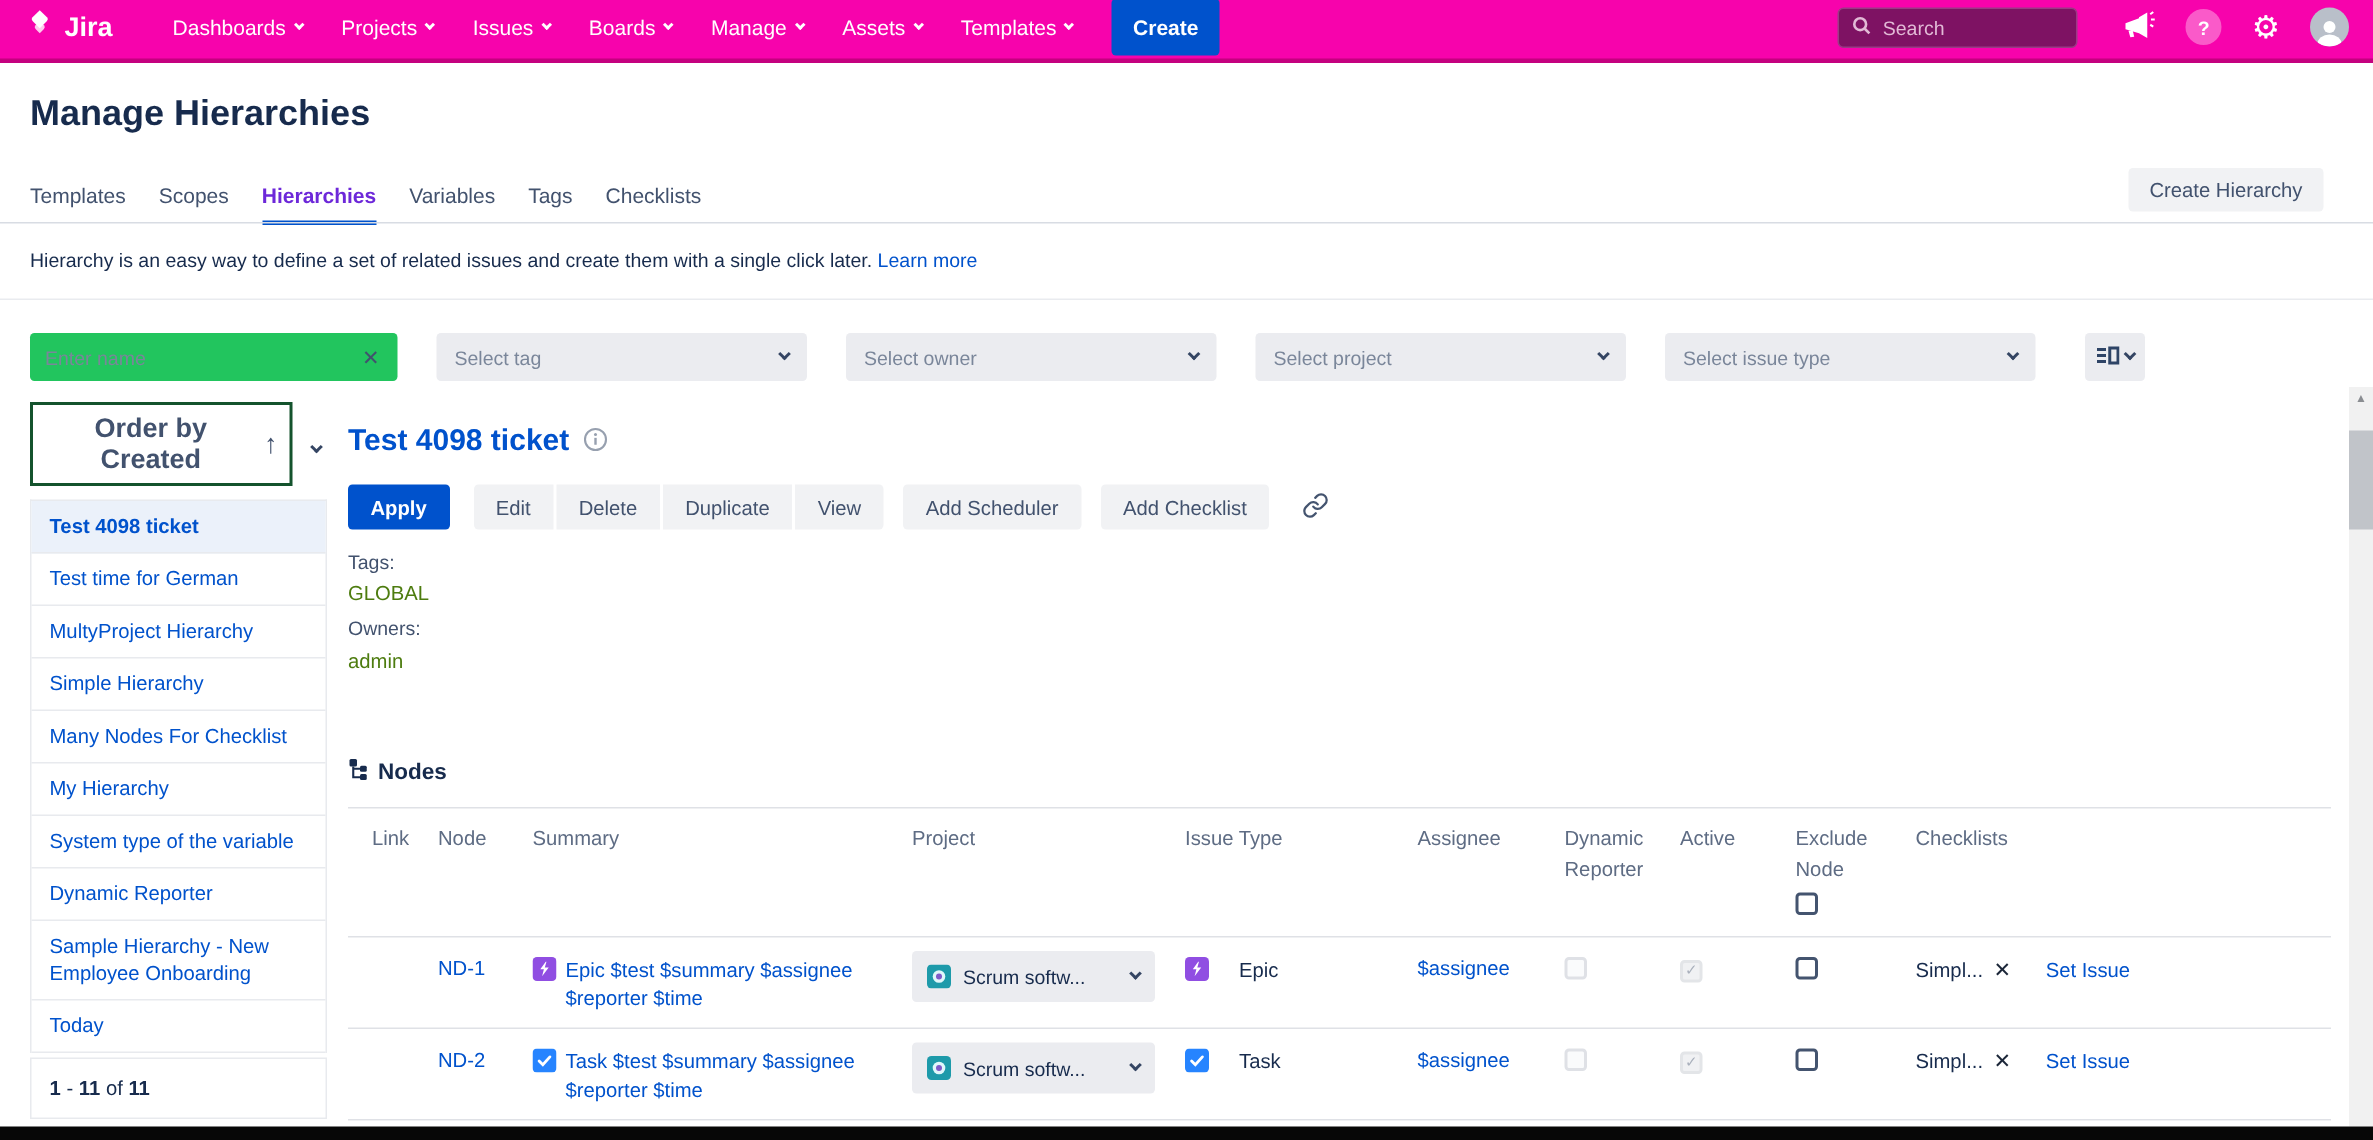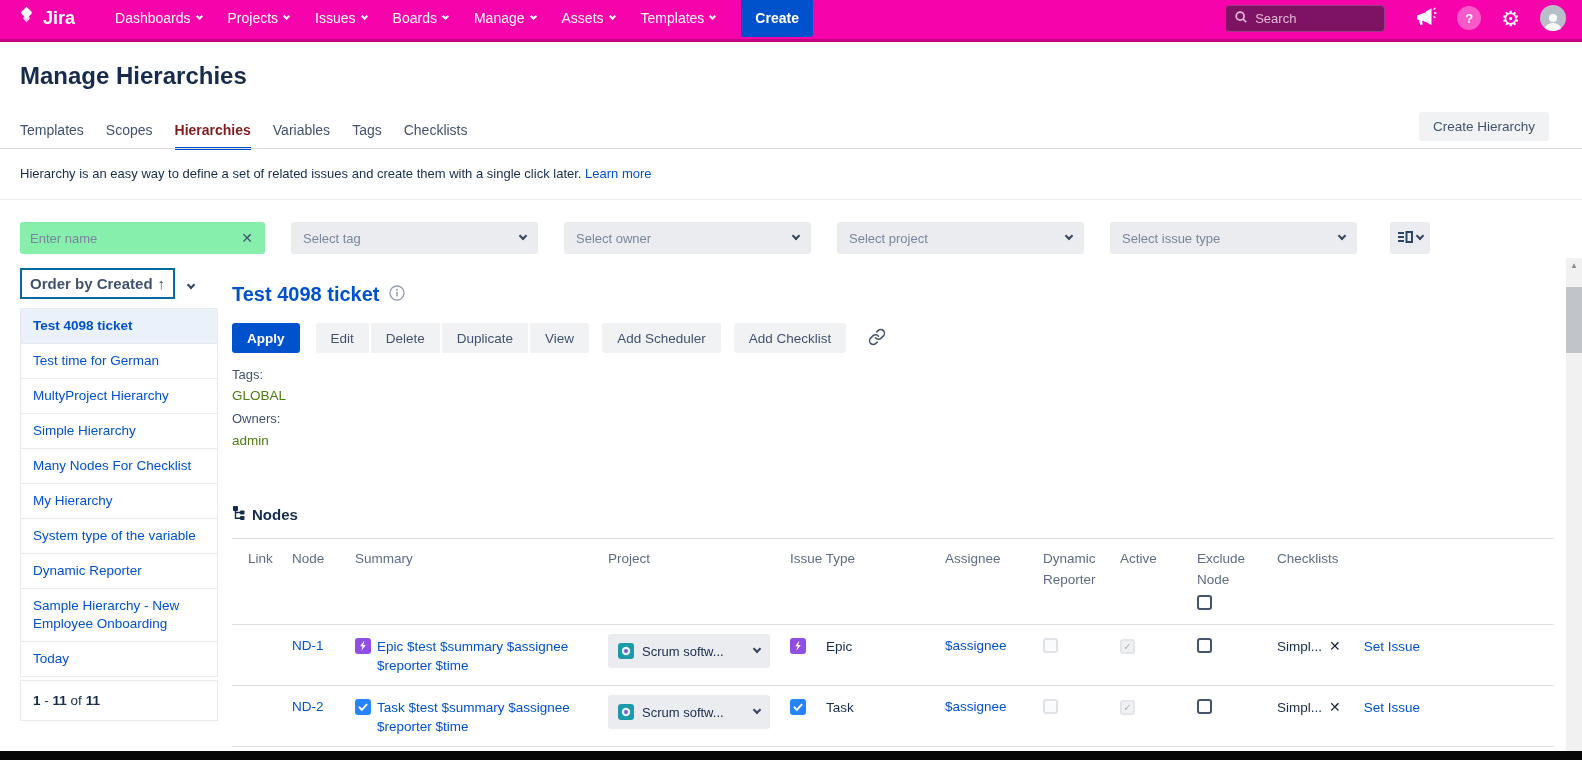--- a/index.html
+++ b/index.html
@@ -30,43 +30,43 @@
                display:flex; align-items:center; justify-content:center; font-weight:700; font-size:13px; cursor:pointer;}
   .gear{ color:#fff; font-size:21px; line-height:1; cursor:pointer; }
   .avatar{ width:26px; height:26px; border-radius:50%; background:#B9BFC9; overflow:hidden; display:flex; align-items:flex-end; justify-content:center; cursor:pointer;}
 
   
   .page-title{ position:absolute; left:20px; top:62px; font-size:24px; font-weight:700; color:#172B4D; }
   .btn-create-hier{ position:absolute; right:33px; top:112px; background:#F1F2F4; color:#42526E; border:none;
                     border-radius:3px; padding:7px 14px; font-size:13.5px; cursor:pointer; font-family:inherit;}
   .tabs{ position:absolute; left:20px; top:122px; display:flex; gap:22px; }
   .tab{ font-size:14px; color:#42526E; padding-bottom:9px; cursor:pointer; border-bottom:3px solid transparent;}
-  .tab.active{ color:#7f1d1d; font-weight:700; border-bottom-color:#0052CC; }
+  .tab.active{ color:#6d28d9; font-weight:700; border-bottom-color:#0052CC; }
   .divider1{ position:absolute; left:0; top:148px; width:100%; height:1px; background:#D8DCE3; }
   .desc{ position:absolute; left:20px; top:166px; font-size:13px; color:#172B4D; }
   .desc a{ color:#0052CC; }
   .divider2{ position:absolute; left:0; top:199px; width:100%; height:1px; background:#E9EBEF; }
 
   
   .filters{ position:absolute; left:20px; top:222px; display:flex; gap:26px; align-items:center;}
-  .f-input{ width:245px; height:32px; background:#86efac; border-radius:3px; display:flex; align-items:center; padding:0 10px;}
+  .f-input{ width:245px; height:32px; background:#22c55e; border-radius:3px; display:flex; align-items:center; padding:0 10px;}
   .f-input input{ flex:1; background:transparent; border:none; outline:none; font-size:13px; font-family:inherit; color:#172B4D;}
   .f-input input::placeholder{ color:#7A869A; }
   .f-clear{ color:#42526E; font-size:14px; cursor:pointer; padding:0 2px;}
   .f-select{ width:247px; height:32px; background:#EBECF0; border-radius:3px; display:flex; align-items:center;
              justify-content:space-between; padding:0 12px; cursor:pointer;}
   .f-select .ph{ color:#7A869A; font-size:13px; }
   .chev-dark{ color:#344563; }
   .view-toggle{ width:40px; height:32px; background:#EBECF0; border:none; border-radius:3px; display:flex; align-items:center;
                 justify-content:center; gap:4px; cursor:pointer; margin-left:7px;}
 
   
   .sidebar{ position:absolute; left:20px; top:268px; width:198px; }
   .order-row{ display:flex; align-items:center; gap:9px; }
-  .order-btn{ border:2px solid #0369a1; background:#fff; color:#42526E; font-weight:700; font-size:15px;
+  .order-btn{ border:2px solid #14532d; background:#fff; color:#42526E; font-weight:700; font-size:18px;
               padding:5px 8px; display:flex; align-items:center; gap:5px; cursor:pointer; font-family:inherit;}
   .order-chev{ background:none; border:none; cursor:pointer; padding:4px; }
   .hier-list{ list-style:none; margin-top:9px; border:1px solid #E8EAEE; border-bottom:none;}
   .hier-list li{ border-bottom:1px solid #E8EAEE; }
   .hier-list a{ display:block; color:#0052CC; font-size:13.5px; padding:8px 12px; line-height:18px;}
   .hier-list li.sel{ background:#EBF1FA; }
   .hier-list li.sel a{ font-weight:700; }
   .pagination{ margin-top:3px; border:1px solid #E8EAEE; padding:12px; font-size:13.5px; color:#172B4D;}
   .pagination b{ font-weight:700; }
 

